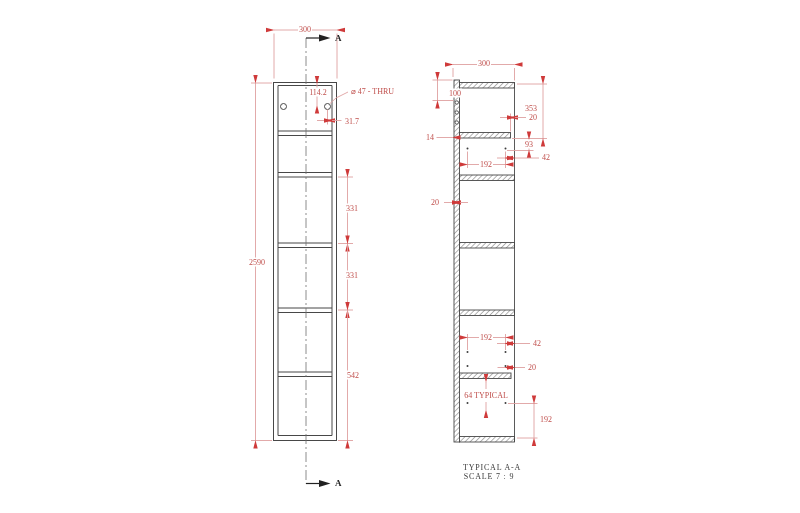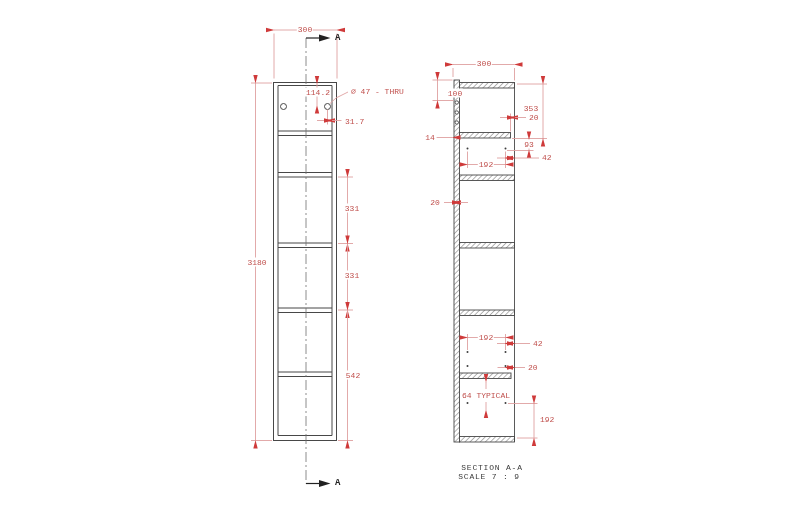--- a/index.html
+++ b/index.html
@@ -1,17 +1,17 @@
 <!DOCTYPE html>
 <html><head>
 <meta charset="utf-8">
 <style>
   html,body{margin:0;padding:0;background:#ffffff;}
   #sheet{position:relative;width:800px;height:513px;background:#fff;overflow:hidden;
-         font-family:Liberation Mono, monospace;}
+         font-family:Liberation Serif, serif;}
   #sheet svg{position:absolute;left:0;top:0;}
   .lbl{position:absolute;font-size:8px;line-height:9px;color:#c0504d;background:#fff;
        padding:0 1px;white-space:nowrap;transform:translate(-50%,-50%);}
   .lbl.l{transform:translate(0,-50%);}
   .aLbl{font-size:9px;font-weight:bold;color:#222;background:transparent;}
   .cap{font-size:8px;letter-spacing:0.8px;color:#3a3a3a;background:transparent;}
 </style>
 </head>
 <body>
 
@@ -160,21 +160,21 @@
     <line x1="486" y1="389" x2="486" y2="382" marker-end="url(#ar)"></line>
     <line x1="486" y1="402" x2="486" y2="410" marker-end="url(#ar)"></line>
 
     <line x1="508" y1="403.5" x2="537.5" y2="403.5"></line>
     <line x1="517" y1="438" x2="537.5" y2="438"></line>
     <line x1="534" y1="403.5" x2="534" y2="438" marker-start="url(#ar)" marker-end="url(#ar)"></line>
   </g>
 </svg>
 
 <span class="lbl" style="left:305px;top:29px">300</span>
-<span class="lbl" style="left:257px;top:262px">3180</span>
+<span class="lbl" style="left:257px;top:262px">2590</span>
 <span class="lbl" style="left:318px;top:92px">114.2</span>
 <span class="lbl l" style="left:350px;top:91px">⌀ 47 - THRU</span>
 <span class="lbl l" style="left:344px;top:121px">31.7</span>
 <span class="lbl" style="left:352px;top:208px">331</span>
 <span class="lbl" style="left:352px;top:275px">331</span>
 <span class="lbl" style="left:353px;top:375px">542</span>
 <span class="lbl l aLbl" style="left:334px;top:38px">A</span>
 <span class="lbl l aLbl" style="left:334px;top:483px">A</span>
 
 <span class="lbl" style="left:484px;top:63px">300</span>
@@ -185,16 +185,16 @@
 <span class="lbl" style="left:529px;top:144px">93</span>
 <span class="lbl" style="left:486px;top:164px">192</span>
 <span class="lbl l" style="left:541px;top:157px">42</span>
 <span class="lbl" style="left:435px;top:202px">20</span>
 <span class="lbl" style="left:486px;top:337px">192</span>
 <span class="lbl l" style="left:532px;top:343px">42</span>
 <span class="lbl l" style="left:527px;top:367px">20</span>
 <span class="lbl" style="left:486px;top:395px">64 TYPICAL</span>
 <span class="lbl l" style="left:539px;top:419px">192</span>
 
-<span class="lbl cap" style="left:492px;top:467px">SECTION A-A</span>
+<span class="lbl cap" style="left:492px;top:467px">TYPICAL A-A</span>
 <span class="lbl cap" style="left:489px;top:476px">SCALE 7 : 9</span>
 
 </div>
 
 </body></html>

